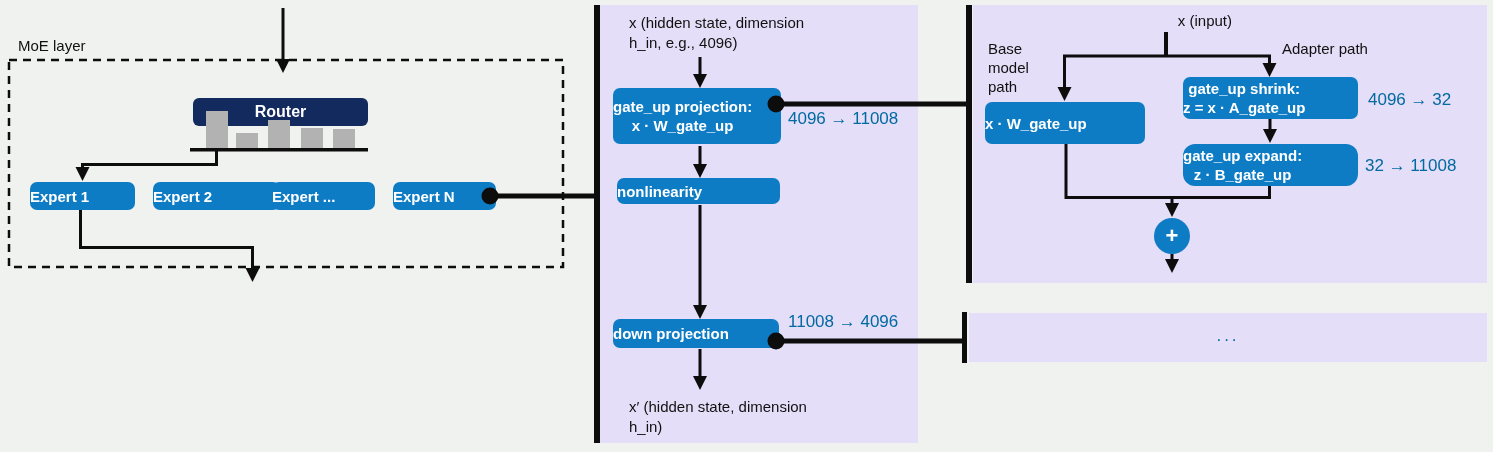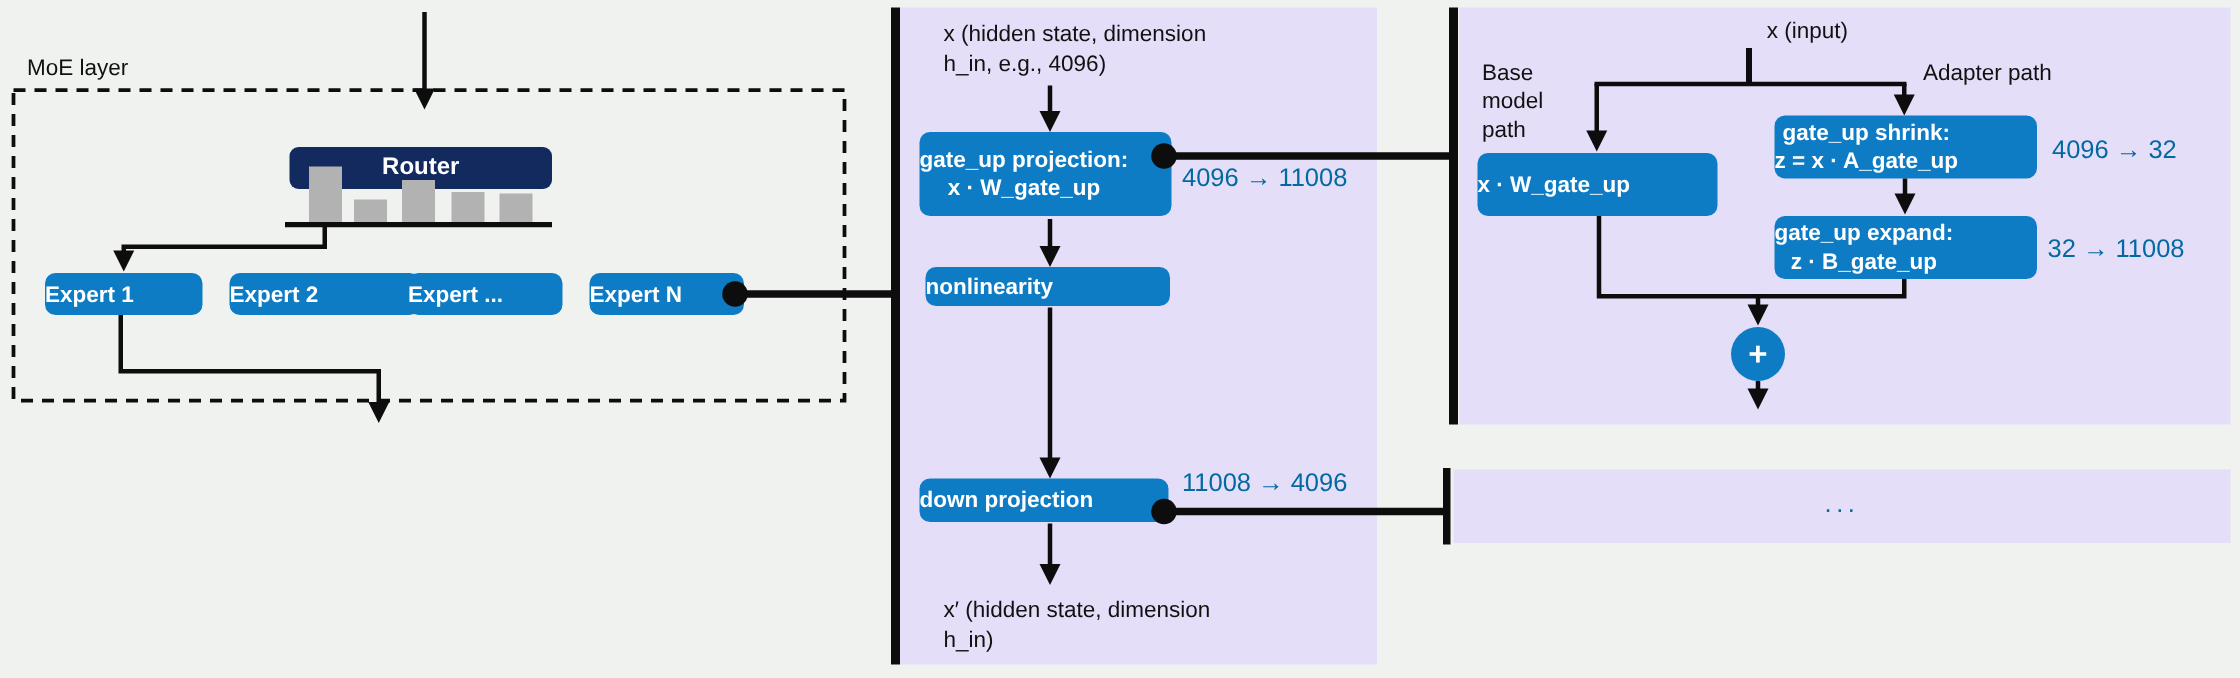--- a/index.html
+++ b/index.html
@@ -84,21 +84,21 @@
   <div class="bluebox" style="left:985px;top:102px;width:160px;height:42px;">
     <span>x · W_gate_up</span>
   </div>
 
   <div class="bluebox" style="left:1183px;top:77px;width:175px;height:42px;">
     <span>gate_up shrink:
 z = x · A_gate_up</span>
   </div>
   <div class="dims" style="left:1368px;top:90px;">4096 → 32</div>
 
-  <div class="bluebox" style="left:1183px;top:144px;width:175px;height:42px;">
+  <div class="bluebox" style="left:1183px;top:144px;width:175px;height:42px;border-radius:12px;">
     <span>gate_up expand:
 z · B_gate_up</span>
   </div>
   <div class="dims" style="left:1365px;top:156px;">32 → 11008</div>
 
   <div class="pluscircle" style="left:1154px;top:218px;width:36px;height:36px;">
     <span>+</span>
   </div>
 
   <div class="dims" style="left:969px;top:326px;width:518px;text-align:center;letter-spacing:3px;">...</div>

